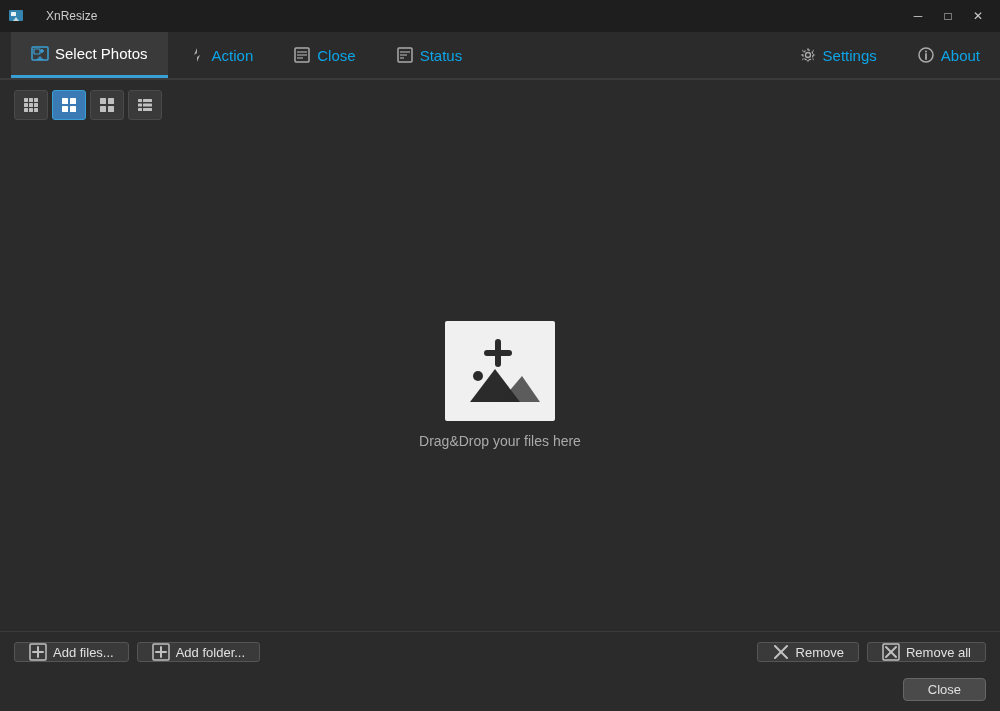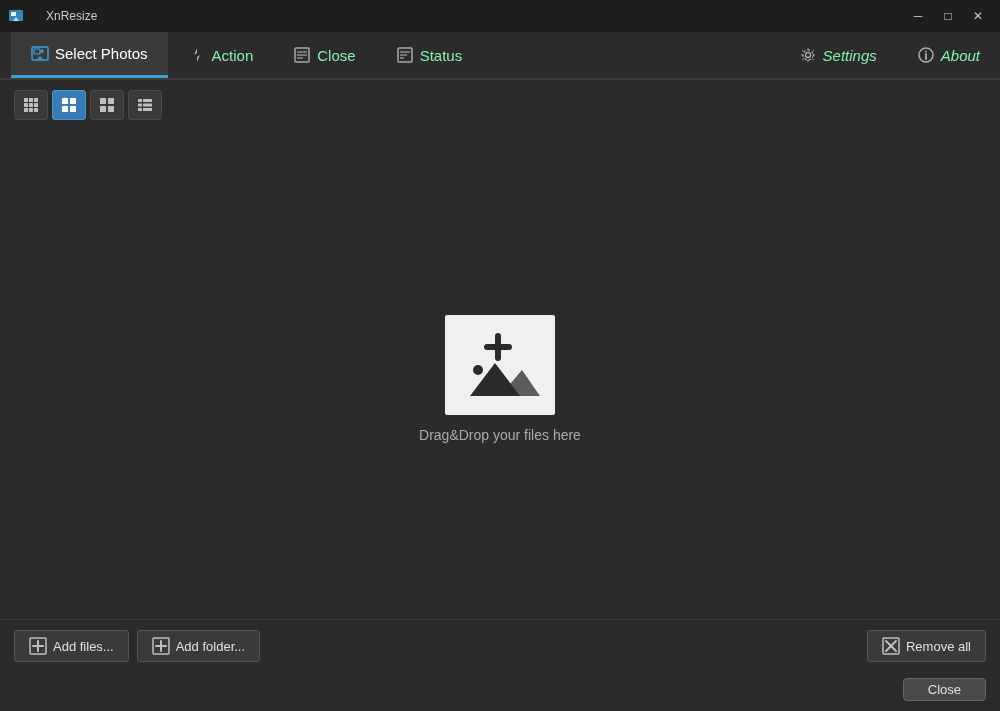--- a/index.html
+++ b/index.html
@@ -67,35 +67,34 @@
       flex-shrink: 0;
       height: 48px;
       padding-left: 11px;
     }
     .tab-item {
       display: flex;
       align-items: center;
       gap: 6px;
       padding: 0 20px;
       cursor: pointer;
-      color: #86efac;
+      color: #0ea5e9;
       font-size: 15px;
       position: relative;
       white-space: nowrap;
     }
     .tab-item.active {
       color: #ffffff;
       background: #3a3a3a;
       border-bottom: 3px solid #3a9fd5;
     }
     .tab-spacer { flex: 1; }
     .tab-right {
       display: flex;
       align-items: center;
-      font-style: italic;
     }
 
     
     .tab-icon {
       width: 18px;
       height: 18px;
       display: inline-flex;
       align-items: center;
       justify-content: center;
     }
@@ -174,21 +173,21 @@
     }
     .bottom-right {
       display: flex;
       gap: 8px;
     }
 
     .action-btn {
       display: flex;
       align-items: center;
       gap: 6px;
-      padding: 6px 14px;
+      padding: 0 14px;
       background: #3a3a3a;
       border: 1px solid #555;
       border-radius: 3px;
       color: #e0e0e0;
       cursor: pointer;
       font-size: 13px;
     }
 
     .action-btn-icon {
       width: 18px;
@@ -395,20 +394,29 @@
           <line x1="9" y1="4" x2="9" y2="14" stroke="#c0c0c0" stroke-width="2" stroke-linecap="round"></line>
           <line x1="4" y1="9" x2="14" y2="9" stroke="#c0c0c0" stroke-width="2" stroke-linecap="round"></line>
         </svg>
       </span>
       <span>Add folder...</span>
     </button>
   </div>
   <div class="bottom-right">
     <button class="action-btn">
       <span class="action-btn-icon">
+        <svg width="14" height="14" viewBox="0 0 14 14">
+          <line x1="1" y1="1" x2="13" y2="13" stroke="#c0c0c0" stroke-width="2" stroke-linecap="round"></line>
+          <line x1="13" y1="1" x2="1" y2="13" stroke="#c0c0c0" stroke-width="2" stroke-linecap="round"></line>
+        </svg>
+      </span>
+      <span>Remove</span>
+    </button>
+    <button class="action-btn">
+      <span class="action-btn-icon">
         <svg width="18" height="18" viewBox="0 0 18 18">
           <rect x="1" y="1" width="16" height="16" rx="1" fill="none" stroke="#c0c0c0" stroke-width="1.5"></rect>
           <line x1="4" y1="4" x2="14" y2="14" stroke="#c0c0c0" stroke-width="2" stroke-linecap="round"></line>
           <line x1="14" y1="4" x2="4" y2="14" stroke="#c0c0c0" stroke-width="2" stroke-linecap="round"></line>
         </svg>
       </span>
       <span>Remove all</span>
     </button>
   </div>
 </div>

